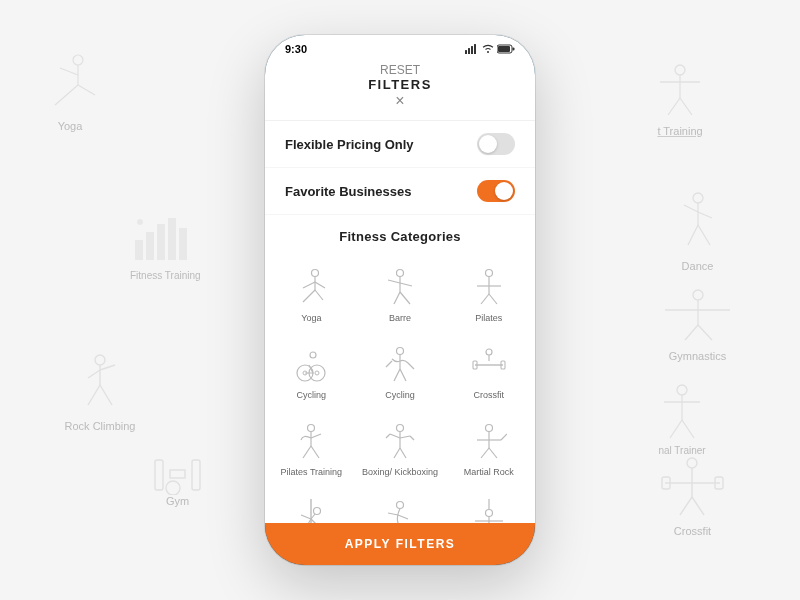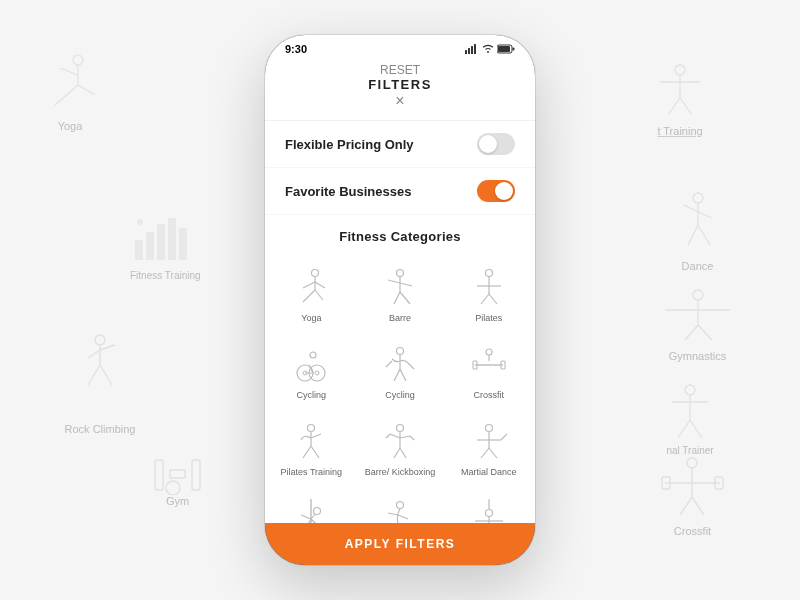--- a/index.html
+++ b/index.html
@@ -233,21 +233,21 @@
       <rect x="5" y="30" width="8" height="20" fill="#ddd" stroke="none"></rect>
       <rect x="16" y="22" width="8" height="28" fill="#ddd" stroke="none"></rect>
       <rect x="27" y="14" width="8" height="36" fill="#ddd" stroke="none"></rect>
       <rect x="38" y="8" width="8" height="42" fill="#ddd" stroke="none"></rect>
       <rect x="49" y="18" width="8" height="32" fill="#ddd" stroke="none"></rect>
       <circle cx="10" cy="12" r="3" fill="#ddd" stroke="none"></circle>
     </svg>
     <span style="font-size:10px;color:#bbb;">Fitness Training</span>
   </div>
 
-  <div class="bg-icon-item" style="left:60px;top:330px;gap:23px;">
+  <div class="bg-icon-item" style="left:60px;top:350px;">
     <svg width="80" height="70" viewBox="0 0 80 70" fill="none" stroke="#ccc" stroke-width="1.4">
       <circle cx="40" cy="10" r="5"></circle>
       <line x1="40" y1="15" x2="40" y2="35"></line>
       <line x1="40" y1="20" x2="28" y2="28"></line>
       <line x1="40" y1="20" x2="55" y2="15"></line>
       <line x1="40" y1="35" x2="28" y2="55"></line>
       <line x1="40" y1="35" x2="52" y2="55"></line>
     </svg>
     <span style="font-size:11px;color:#bbb;">Rock Climbing</span>
   </div>
@@ -291,21 +291,21 @@
 
       <circle cx="38" cy="10" r="5"></circle>
       <line x1="38" y1="15" x2="38" y2="40"></line>
       <line x1="5" y1="25" x2="70" y2="25"></line>
       <line x1="38" y1="40" x2="25" y2="55"></line>
       <line x1="38" y1="40" x2="52" y2="55"></line>
     </svg>
     <span style="font-size:11px;color:#bbb;">Gymnastics</span>
   </div>
 
-  <div class="bg-icon-item" style="right:80px;top:380px;text-align:center;">
+  <div class="bg-icon-item" style="right:88px;top:380px;text-align:center;">
     <svg width="60" height="65" viewBox="0 0 60 65" fill="none" stroke="#ccc" stroke-width="1.3">
       <circle cx="30" cy="10" r="5"></circle>
       <line x1="30" y1="15" x2="30" y2="40"></line>
       <line x1="12" y1="22" x2="48" y2="22"></line>
       <line x1="30" y1="40" x2="18" y2="58"></line>
       <line x1="30" y1="40" x2="42" y2="58"></line>
     </svg>
     <span style="font-size:10px;color:#bbb;">nal Trainer</span>
   </div>
 
@@ -483,36 +483,36 @@
               <circle cx="18" cy="6" r="3.5" stroke="#bbb" stroke-width="1.2"></circle>
               <line x1="18" y1="9.5" x2="18" y2="26" stroke="#bbb" stroke-width="1.2"></line>
               <line x1="18" y1="16" x2="8" y2="12" stroke="#bbb" stroke-width="1.2"></line>
               <line x1="8" y1="12" x2="4" y2="16" stroke="#bbb" stroke-width="1.2"></line>
               <line x1="18" y1="16" x2="28" y2="14" stroke="#bbb" stroke-width="1.2"></line>
               <line x1="28" y1="14" x2="32" y2="18" stroke="#bbb" stroke-width="1.2"></line>
               <line x1="18" y1="26" x2="12" y2="36" stroke="#bbb" stroke-width="1.2"></line>
               <line x1="18" y1="26" x2="24" y2="36" stroke="#bbb" stroke-width="1.2"></line>
             </svg>
           </div>
-          <span class="category-name">Barre/
+          <span class="category-name">Boxing/
 Kickboxing</span>
         </div>
 
         <div class="category-item">
           <div class="category-icon">
             <svg width="36" height="40" viewBox="0 0 36 40">
               <circle cx="18" cy="6" r="3.5" stroke="#bbb" stroke-width="1.2"></circle>
               <line x1="18" y1="9.5" x2="18" y2="26" stroke="#bbb" stroke-width="1.2"></line>
               <line x1="6" y1="18" x2="30" y2="18" stroke="#bbb" stroke-width="1.2"></line>
               <line x1="18" y1="26" x2="10" y2="36" stroke="#bbb" stroke-width="1.2"></line>
               <line x1="18" y1="26" x2="26" y2="36" stroke="#bbb" stroke-width="1.2"></line>
               <line x1="30" y1="18" x2="36" y2="12" stroke="#bbb" stroke-width="1.2"></line>
             </svg>
           </div>
-          <span class="category-name">Martial Dance</span>
+          <span class="category-name">Martial Rock</span>
         </div>
 
         <div class="category-item">
           <div class="category-icon">
             <svg width="36" height="40" viewBox="0 0 36 40">
               <line x1="18" y1="0" x2="18" y2="40" stroke="#bbb" stroke-width="1.4"></line>
               <circle cx="24" cy="12" r="3.5" stroke="#bbb" stroke-width="1.2"></circle>
               <line x1="22" y1="15" x2="18" y2="20" stroke="#bbb" stroke-width="1.2"></line>
               <line x1="18" y1="20" x2="8" y2="16" stroke="#bbb" stroke-width="1.2"></line>
               <line x1="18" y1="20" x2="12" y2="30" stroke="#bbb" stroke-width="1.2"></line>

